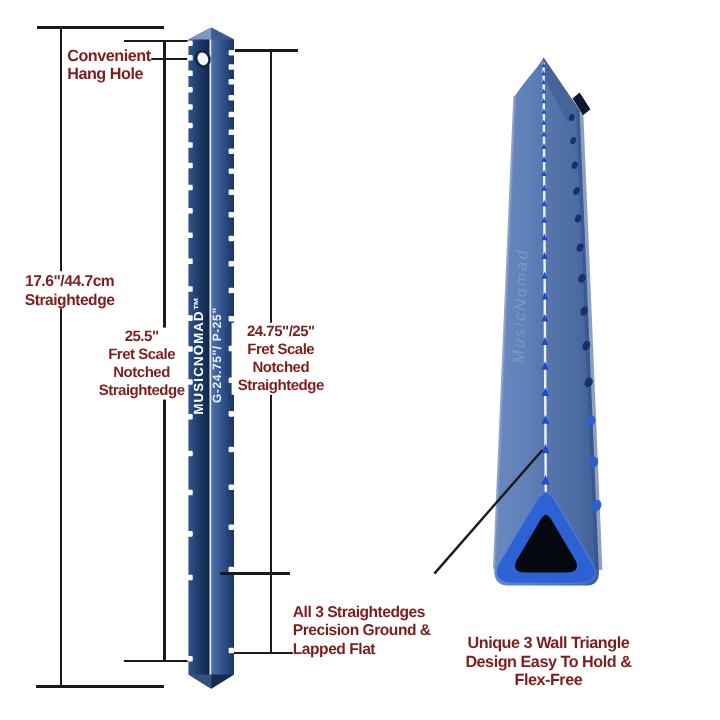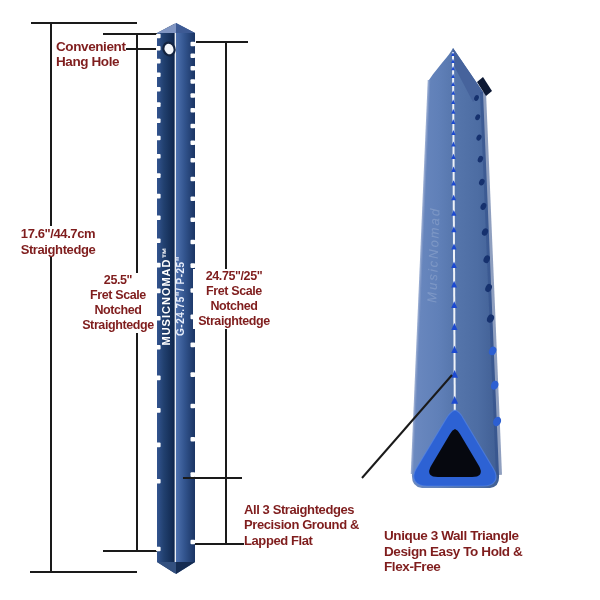--- a/index.html
+++ b/index.html
@@ -17,21 +17,21 @@
     color:#7f1d1d;
     background:#ffffff;
     letter-spacing:-0.4px;
     z-index:3;
   }
   .anno-hang   {left:56px;  top:40px;  width:70px;  font-size:13.5px; line-height:14.5px; text-align:left;}
   .anno-17     {left:13px;  top:226px; width:90px;  font-size:13px;   line-height:15.5px; text-align:center;}
   .anno-255    {left:80px;  top:273px; width:76px;  font-size:12.5px; line-height:15px;   text-align:center;}
   .anno-2475   {left:193px; top:269px; width:82px;  font-size:12.5px; line-height:15px;   text-align:center;}
   .anno-all3   {left:244px; top:470px; width:118px; font-size:13px;   line-height:15.3px; text-align:left;margin-top:32px;}
-  .anno-tri    {left:384px; top:528px; width:146px; font-size:13.5px; line-height:15.5px; }
+  .anno-tri    {left:384px; top:528px; width:146px; font-size:13.5px; line-height:15.5px; text-align:center;}
 </style>
 </head>
 <body>
 
 <div id="stage">
 
   <svg id="scene" width="600" height="600" viewBox="0 0 600 600">
     <defs>
       <linearGradient id="gRuler" gradientUnits="userSpaceOnUse" x1="157" y1="0" x2="195" y2="0">
         <stop offset="0" stop-color="#33548f"></stop>

